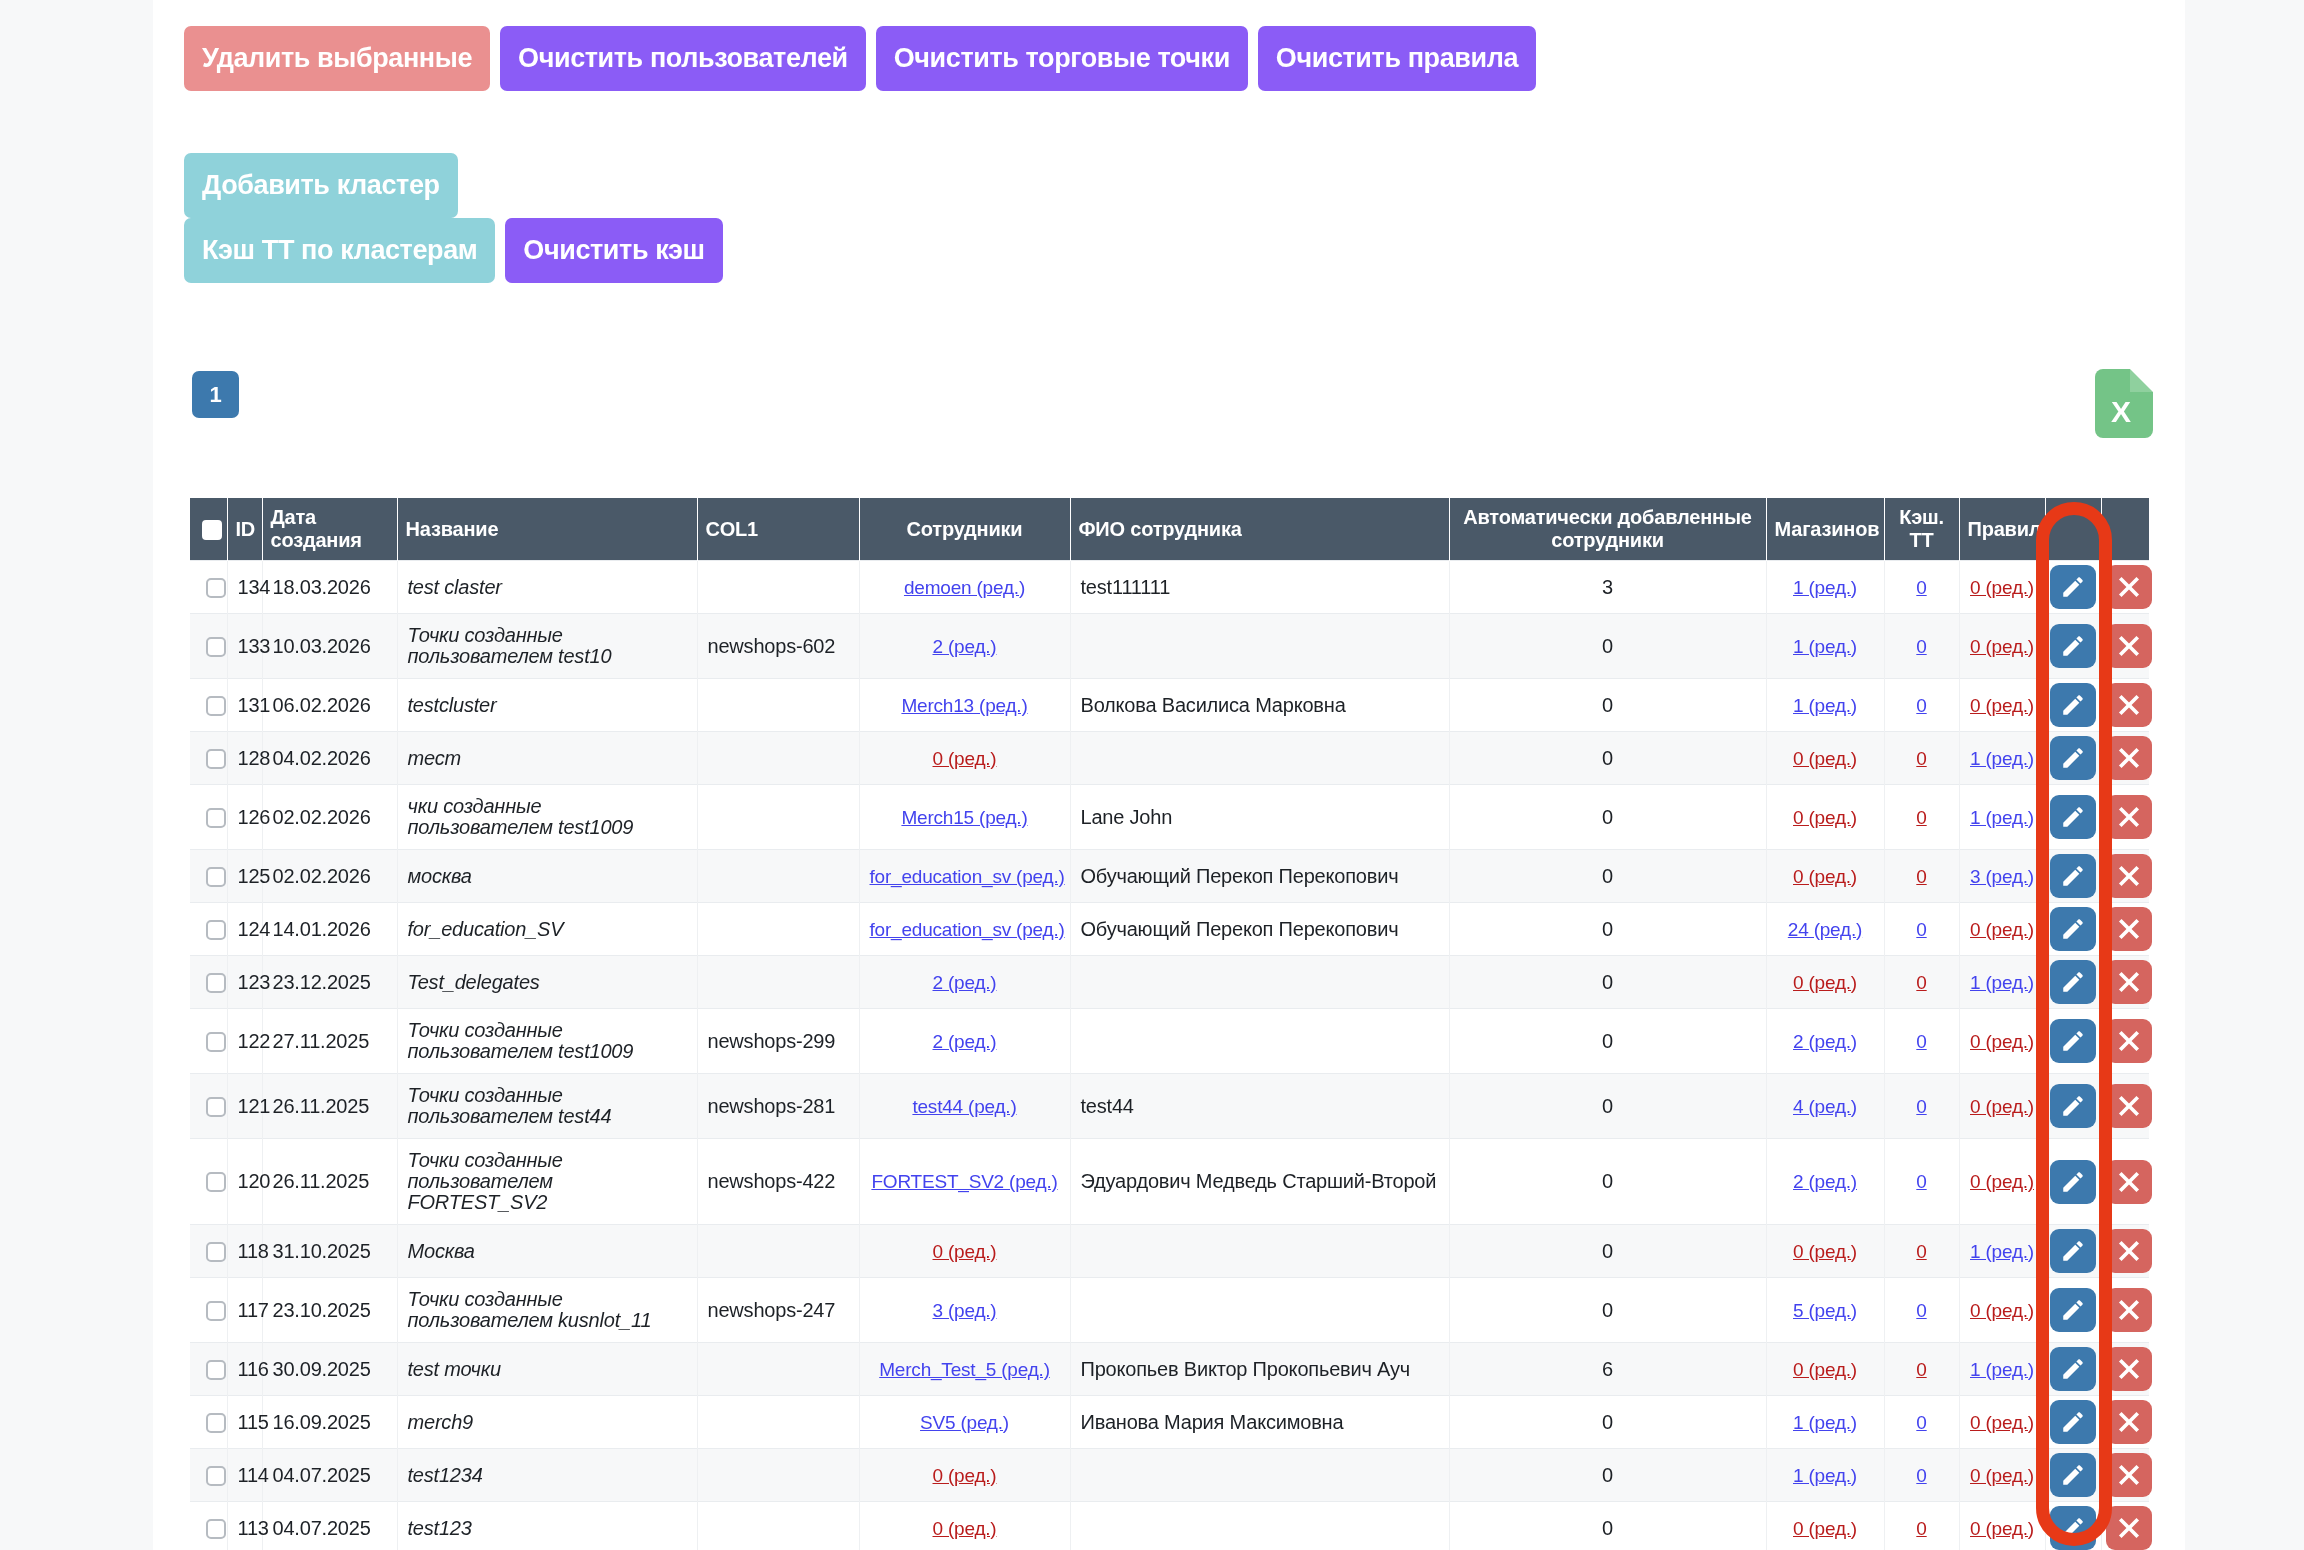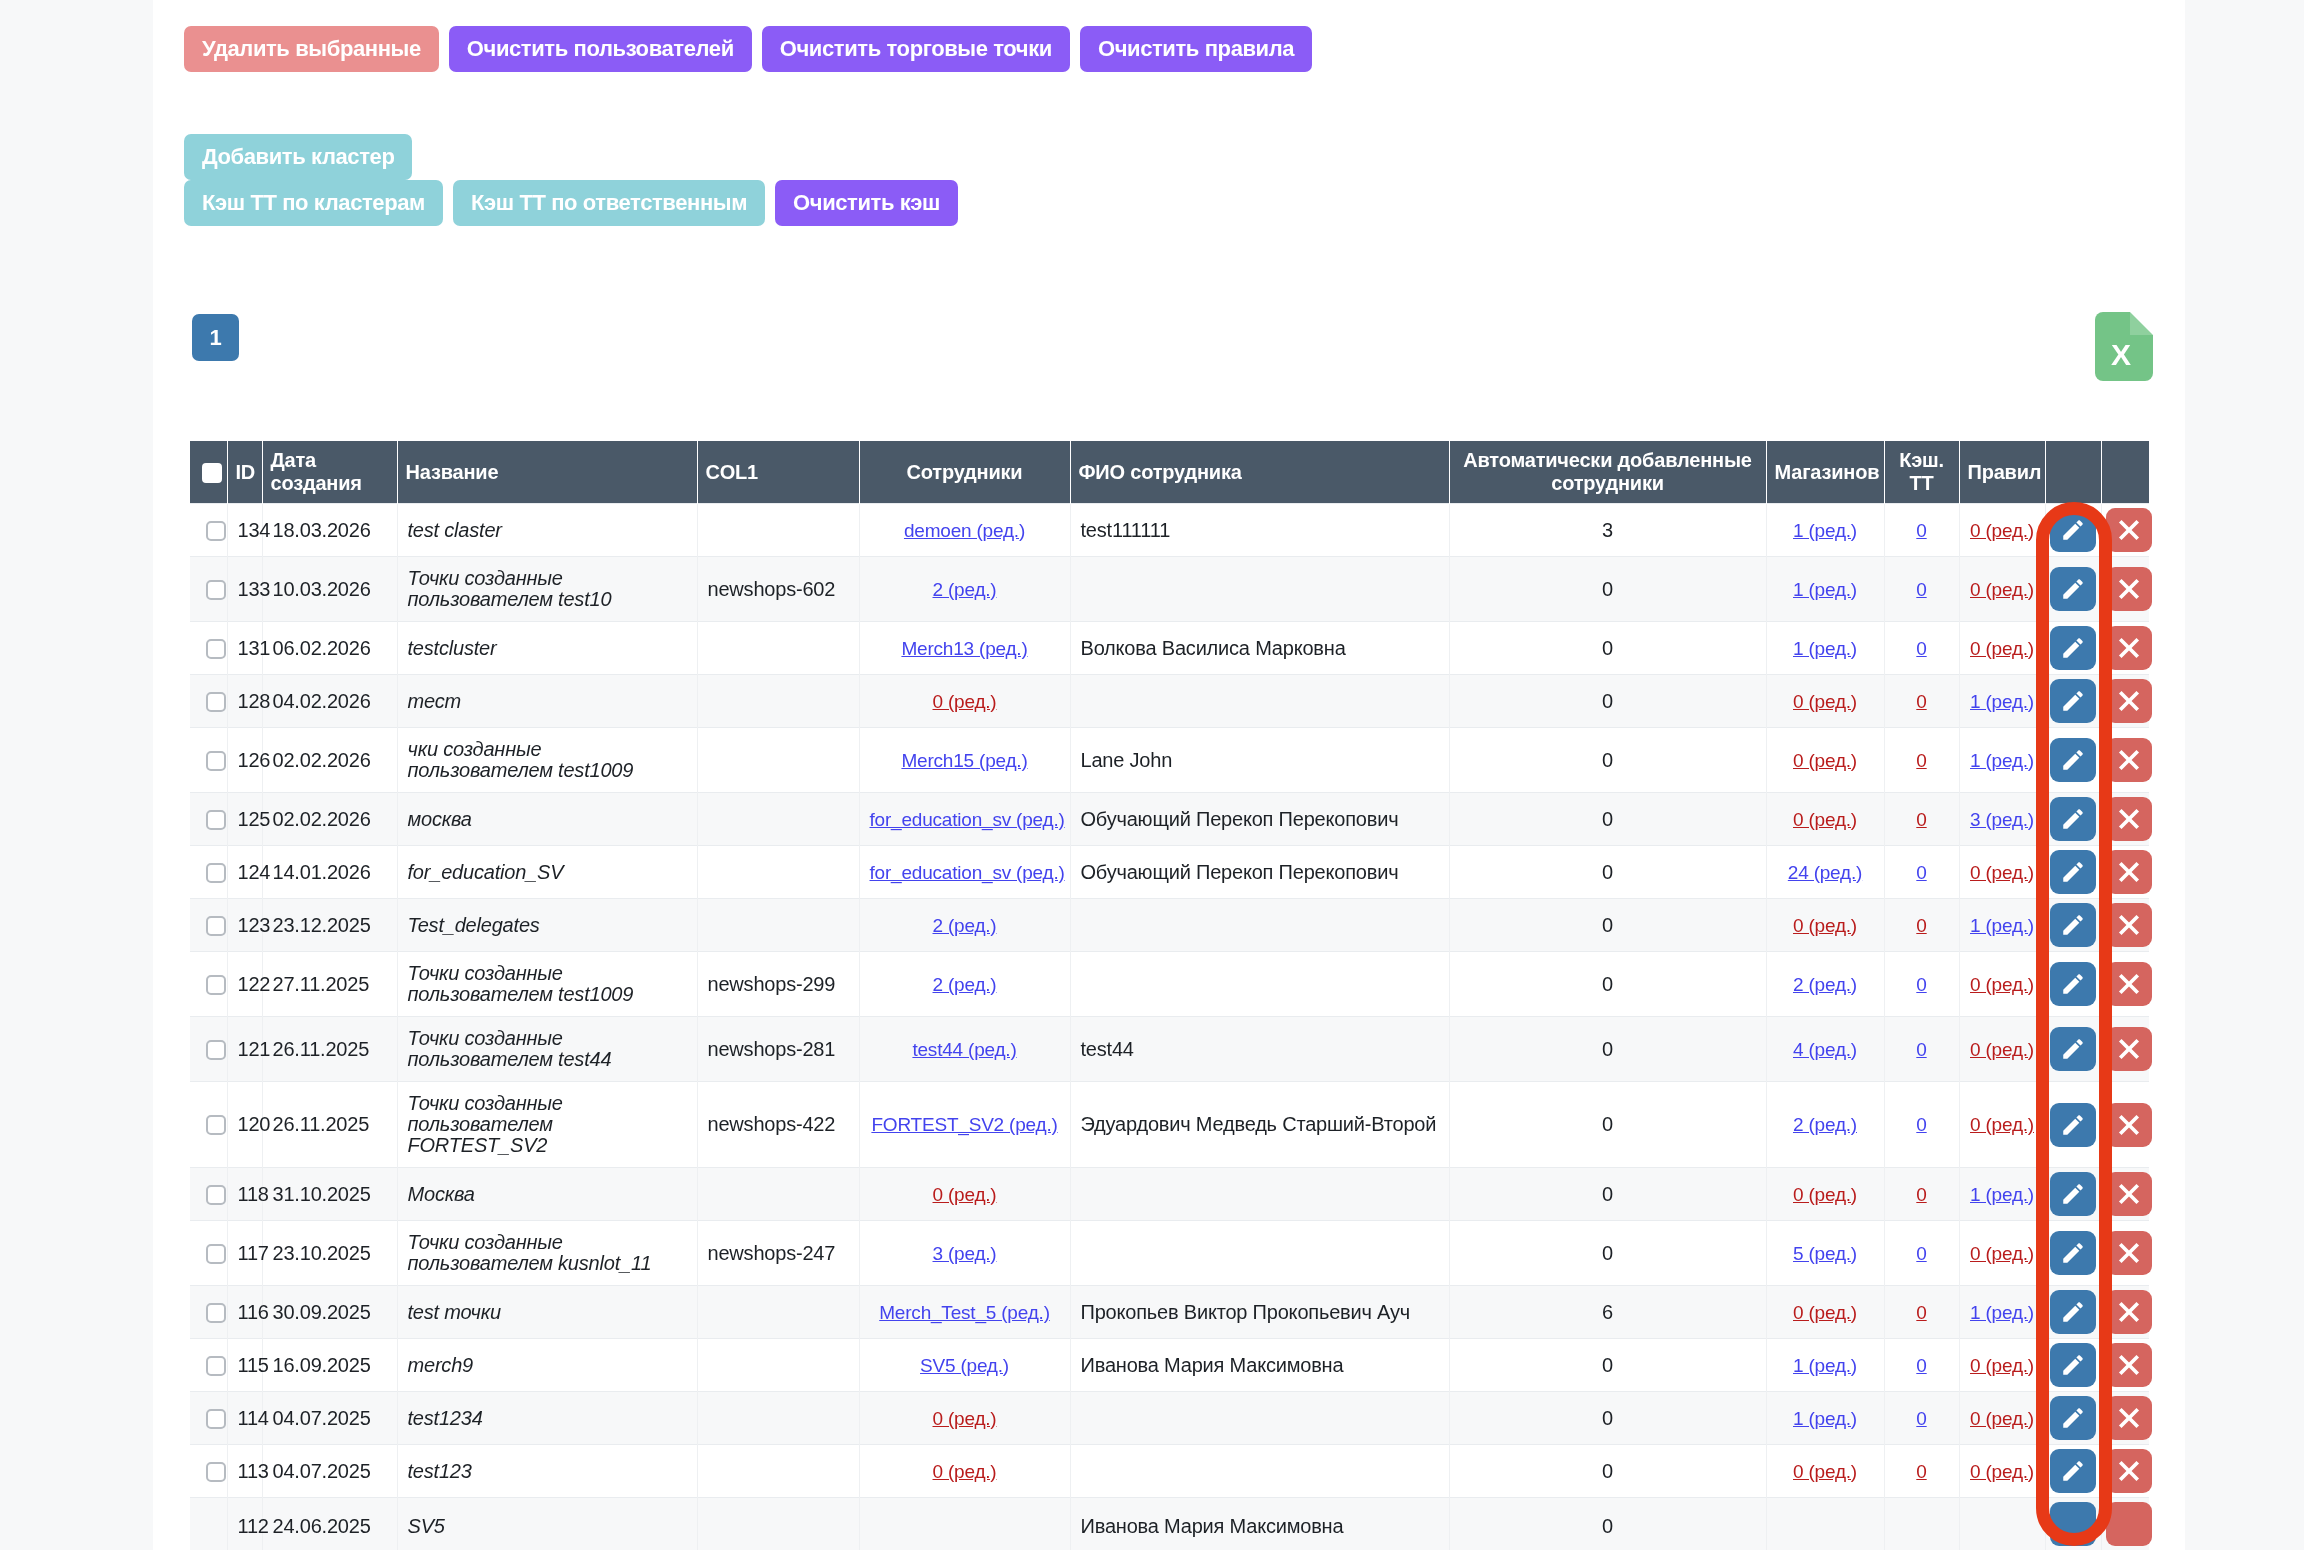--- a/index.html
+++ b/index.html
@@ -14,22 +14,22 @@
     position:absolute;left:153px;top:0;width:2032px;height:1550px;
     background:#ffffff;
   }
   .page-title{
     margin:52px 0 0 64px;
     font-size:34px;font-weight:700;color:#7e97a8;letter-spacing:-0.5px;
   }
   .btn-row{margin:26px 0 0 31px;display:flex;gap:10px;}
   .btn{
     display:inline-block;border:none;cursor:pointer;
-    padding:10px 18px;border-radius:7px;
-    color:#fff;font-size:22px;font-weight:700;letter-spacing:-0.4px;
+    padding:17px 18px;border-radius:7px;
+    color:#fff;font-size:27px;font-weight:700;letter-spacing:-0.4px;
     font-family:inherit;white-space:nowrap;
   }
   .btn-danger{background:#ea9090;}
   .btn-warning{background:#8b5cf6;}
   .btn-info{background:#8fd2da;}
   .row-actions{
     margin:62px 31px 0 31px;display:flex;justify-content:space-between;align-items:flex-start;flex-direction:column;
   }
   .cache-group{display:flex;gap:10px;}
   .pager-row{
@@ -108,21 +108,20 @@
       <button class="btn btn-danger">Удалить выбранные</button>
       <button class="btn btn-warning">Очистить пользователей</button>
       <button class="btn btn-warning">Очистить торговые точки</button>
       <button class="btn btn-warning">Очистить правила</button>
     </div>
 
   <div class="row-actions">
     <button class="btn btn-info">Добавить кластер</button>
     <div class="cache-group">
         <button class="btn btn-info">Кэш ТТ по кластерам</button>
-        <button class="btn btn-info">Кэш ТТ по ответственным</button>
         <button class="btn btn-warning">Очистить кэш</button>
       </div>
   </div>
 
   <div class="pager-row">
     <div>
       <button class="page-btn">1</button>
     </div>
     <div class="excel-icon">
       <div class="excel-body"></div>

